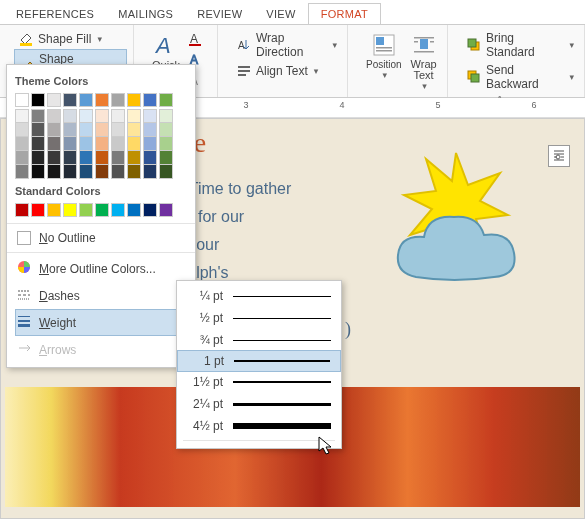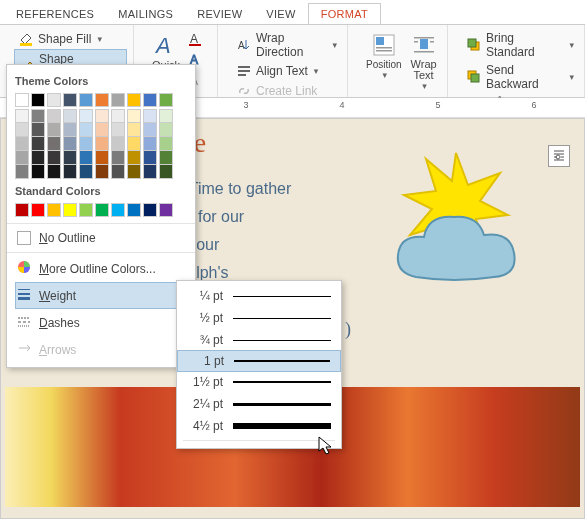--- a/index.html
+++ b/index.html
@@ -142,28 +142,20 @@
       <div class="btn">
         <span class="ico">
             <svg width="16" height="16">
               <rect x="2" y="3" width="12" height="2" fill="#666"></rect>
               <rect x="2" y="7" width="12" height="2" fill="#666"></rect>
               <rect x="2" y="11" width="8" height="2" fill="#666"></rect>
             </svg>
           </span>
         <span>Align Text</span>
           <span class="dd">▾</span>
-      </div>
-      <div class="btn" style="color:#bbb">
-        <span class="ico">
-            <svg width="16" height="16">
-              <path d="M4 10 A3 3 0 0 1 8 6 M8 10 A3 3 0 0 0 12 6" stroke="#bbb" fill="none" stroke-width="1.5"></path>
-            </svg>
-          </span>
-        <span>Create Link</span>
       </div>
     </div>
     <div class="group-label">&nbsp;</div>
   </div>
 
   <div class="group" style="width:92px;flex-direction:row;align-items:flex-start">
     <div class="bigbtn">
       <span class="ico"><svg width="28" height="28">
             <rect x="4" y="4" width="20" height="20" fill="#fff" stroke="#aaa"></rect>
             <rect x="6" y="6" width="8" height="8" fill="#5b9bd5"></rect>
@@ -360,42 +352,42 @@
     <span class="ico">
       <svg width="14" height="14">
           <circle cx="7" cy="7" r="6" fill="#f66"></circle>
           <path d="M7 1 A6 6 0 0 1 13 7 L7 7Z" fill="#6c6"></path>
           <path d="M13 7 A6 6 0 0 1 7 13 L7 7Z" fill="#66f"></path>
           <path d="M7 13 A6 6 0 0 1 1 7 L7 7Z" fill="#fc0"></path>
         </svg>
     </span>
     <span><u class="accel">M</u><span>ore Outline Colors...</span></span>
   </div>
+  <div class="item">
+    <span class="ico">
+      <svg width="14" height="14">
+          <line x1="1" y1="4" x2="13" y2="4" stroke="#555" stroke-dasharray="2 1"></line>
+          <line x1="1" y1="8" x2="13" y2="8" stroke="#555" stroke-dasharray="3 2"></line>
+          <line x1="1" y1="12" x2="13" y2="12" stroke="#555" stroke-dasharray="1 1"></line>
+        </svg>
+    </span>
+    <span><u class="accel">D</u><span>ashes</span></span>
+    <span class="arrow">▶</span>
+  </div>
   <div class="item hover">
     <span class="ico">
       <svg width="14" height="14">
           <rect x="1" y="2" width="12" height="1" fill="#3a6aa0"></rect>
           <rect x="1" y="6" width="12" height="2" fill="#3a6aa0"></rect>
           <rect x="1" y="10" width="12" height="3" fill="#3a6aa0"></rect>
         </svg>
     </span>
     <span><u class="accel">W</u><span>eight</span></span>
     <span class="arrow">▶</span>
   </div>
-  <div class="item">
-    <span class="ico">
-      <svg width="14" height="14">
-          <line x1="1" y1="4" x2="13" y2="4" stroke="#555" stroke-dasharray="2 1"></line>
-          <line x1="1" y1="8" x2="13" y2="8" stroke="#555" stroke-dasharray="3 2"></line>
-          <line x1="1" y1="12" x2="13" y2="12" stroke="#555" stroke-dasharray="1 1"></line>
-        </svg>
-    </span>
-    <span><u class="accel">D</u><span>ashes</span></span>
-    <span class="arrow">▶</span>
-  </div>
   <div class="item" style="color:#bbb">
     <span class="ico">
       <svg width="14" height="14">
           <line x1="2" y1="7" x2="12" y2="7" stroke="#bbb"></line>
           <path d="M10 4 L13 7 L10 10" stroke="#bbb" fill="none"></path>
         </svg>
     </span>
     <span><u class="accel">A</u><span>rrows</span></span>
     <span class="arrow" style="color:#bbb">▶</span>
   </div>

